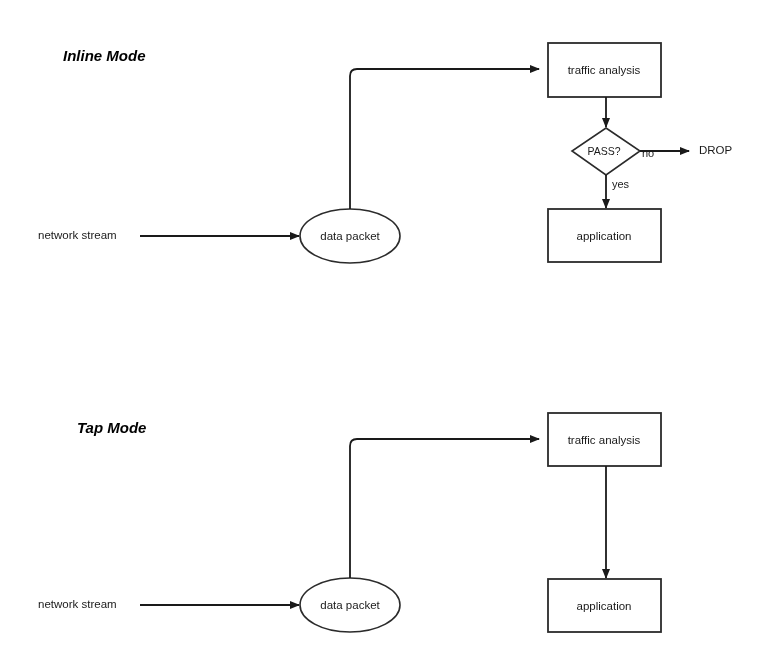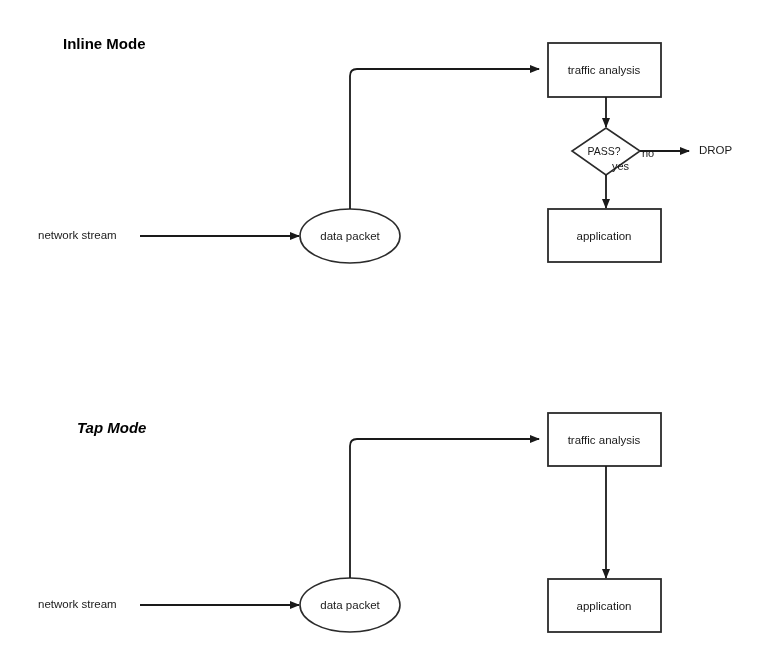--- a/index.html
+++ b/index.html
@@ -86,33 +86,33 @@
 
   <path d="M350,578 L350,446 Q350,439 357,439 L539,439" fill="none" stroke="#1a1a1a" stroke-width="1.8" marker-end="url(#arrow)"></path>
 
   <rect x="548" y="413" width="113" height="53" fill="#ffffff" stroke="#2b2b2b" stroke-width="1.8"></rect>
 
   <line x1="606" y1="466" x2="606" y2="578" stroke="#1a1a1a" stroke-width="1.8" marker-end="url(#arrow)"></line>
 
   <rect x="548" y="579" width="113" height="53" fill="#ffffff" stroke="#2b2b2b" stroke-width="1.8"></rect>
 </svg>
 
-<div class="section-title" style="left:63px; top:35px;">Inline Mode</div>
+<div class="section-title" style="left:63px; top:47px;font-style:italic;">Inline Mode</div>
 
 <div class="plain-label" style="left:38px; top:229px;">network stream</div>
 
 <div class="node-label centered" style="left:350px; top:236px;">data packet</div>
 
 <div class="node-label centered" style="left:604px; top:70px;">traffic analysis</div>
 
 <div class="node-label centered" style="left:604px; top:151px; font-size:10.5px;">PASS?</div>
 
 <div class="edge-label" style="left:642px; top:147px;">no</div>
 
-<div class="edge-label" style="left:612px; top:160px;">yes</div>
+<div class="edge-label" style="left:612px; top:178px;">yes</div>
 
 <div class="plain-label" style="left:699px; top:144px;">DROP</div>
 
 <div class="node-label centered" style="left:604px; top:236px;">application</div>
 
 <div class="section-title" style="left:77px; top:419px;font-style:italic;">Tap Mode</div>
 
 <div class="plain-label" style="left:38px; top:598px;">network stream</div>
 
 <div class="node-label centered" style="left:350px; top:605px;">data packet</div>

